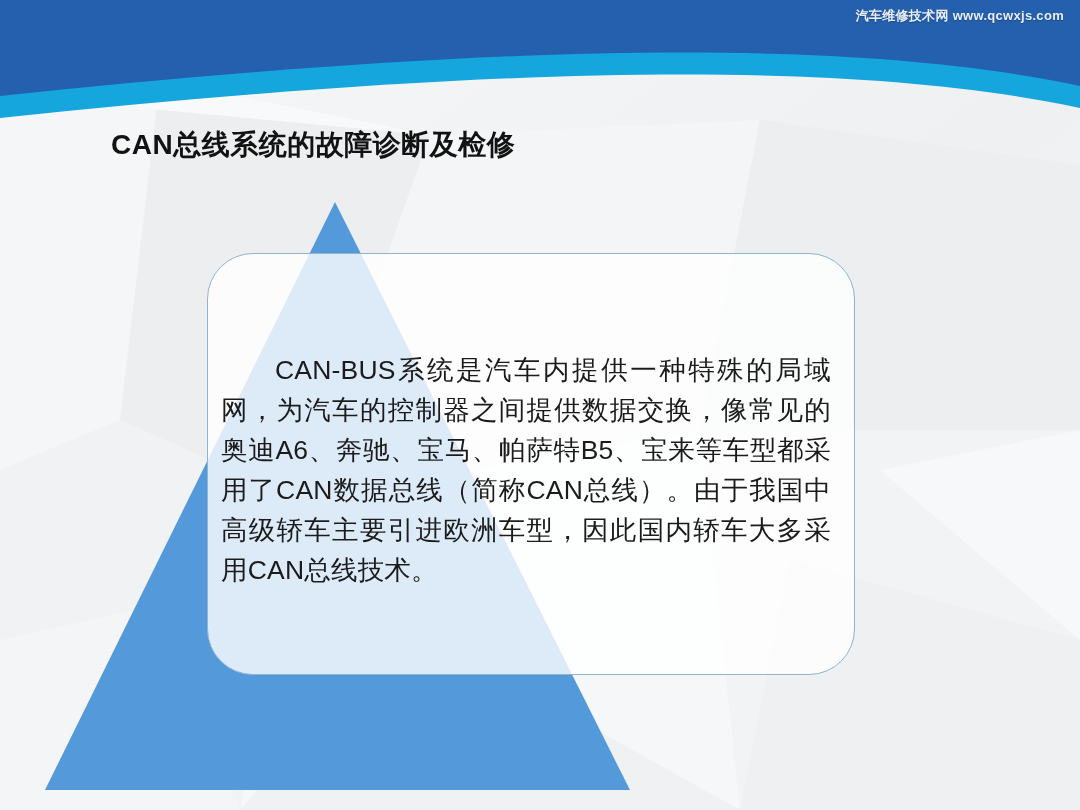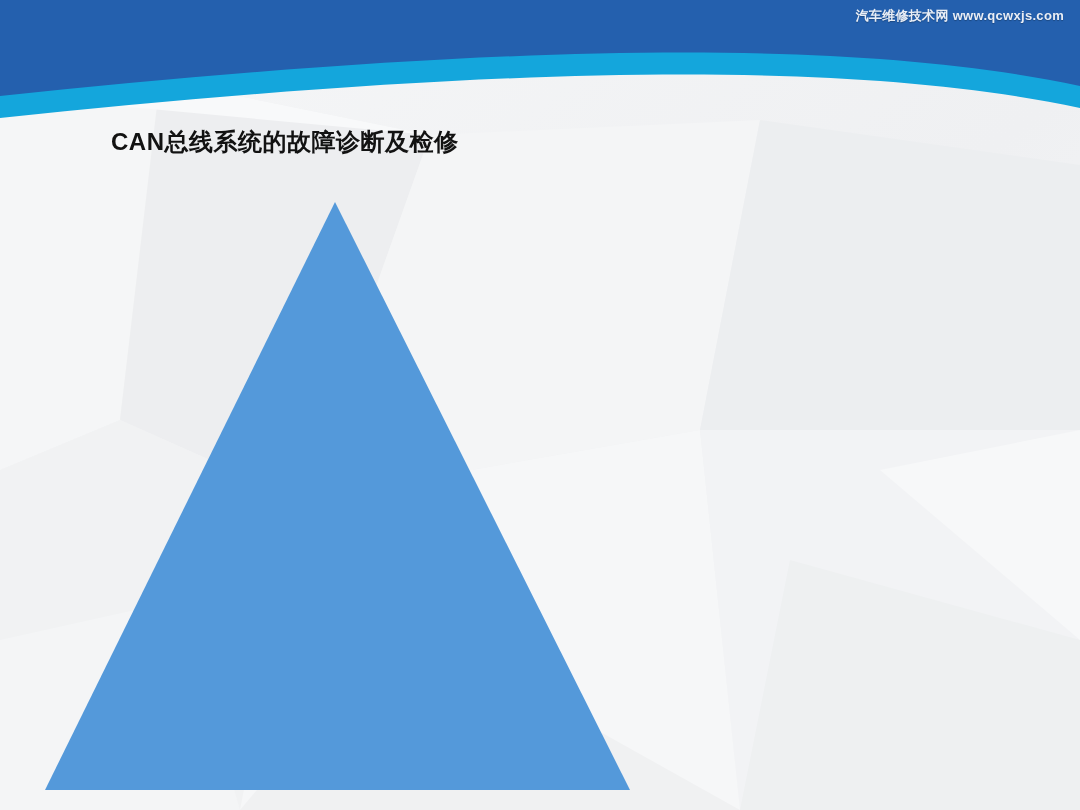--- a/index.html
+++ b/index.html
@@ -51,21 +51,21 @@
     white-space: nowrap;
     z-index: 6;
     text-shadow: 0 1px 1px rgba(0,0,0,0.25);
   }
 
   
   .slide-title {
     position: absolute;
     left: 111px;
     top: 126px;
-    font-size: 24px;
+    font-size: 28px;
     font-weight: bold;
     color: #121212;
     letter-spacing: 0.5px;
     white-space: nowrap;
     z-index: 5;
   }
 
   
   .deco-triangle {
     position: absolute;
@@ -143,14 +143,17 @@
   </svg>
 
   <div class="watermark">汽车维修技术网 www.qcwxjs.com</div>
 
   <div class="slide-title">CAN总线系统的故障诊断及检修</div>
 
   <svg class="deco-triangle" viewBox="0 0 700 620" preserveAspectRatio="none">
     <polygon points="335,12 630,600 45,600" fill="#5499da"></polygon>
   </svg>
 
+  <div class="content-card">
+    <div class="card-body">CAN-BUS系统是汽车内提供一种特殊的局域网，为汽车的控制器之间提供数据交换，像常见的奥迪A6、奔驰、宝马、帕萨特B5、宝来等车型都采用了CAN数据总线（简称CAN总线）。由于我国中高级轿车主要引进欧洲车型，因此国内轿车大多采用CAN总线技术。</div>
+  </div>
 
 </div>
 
 </body></html>

